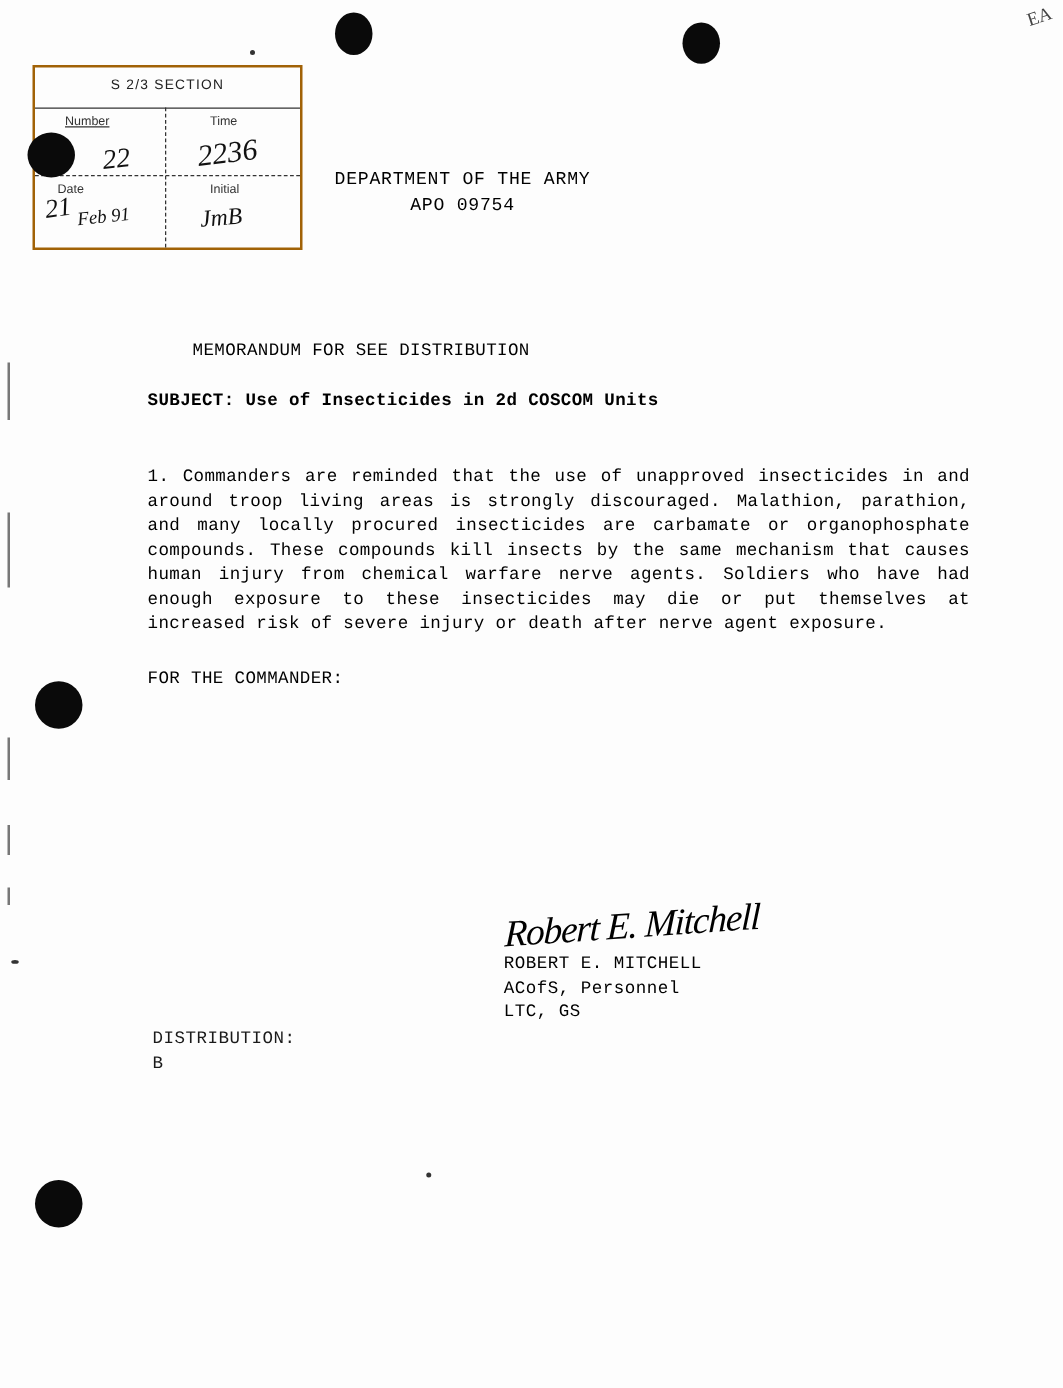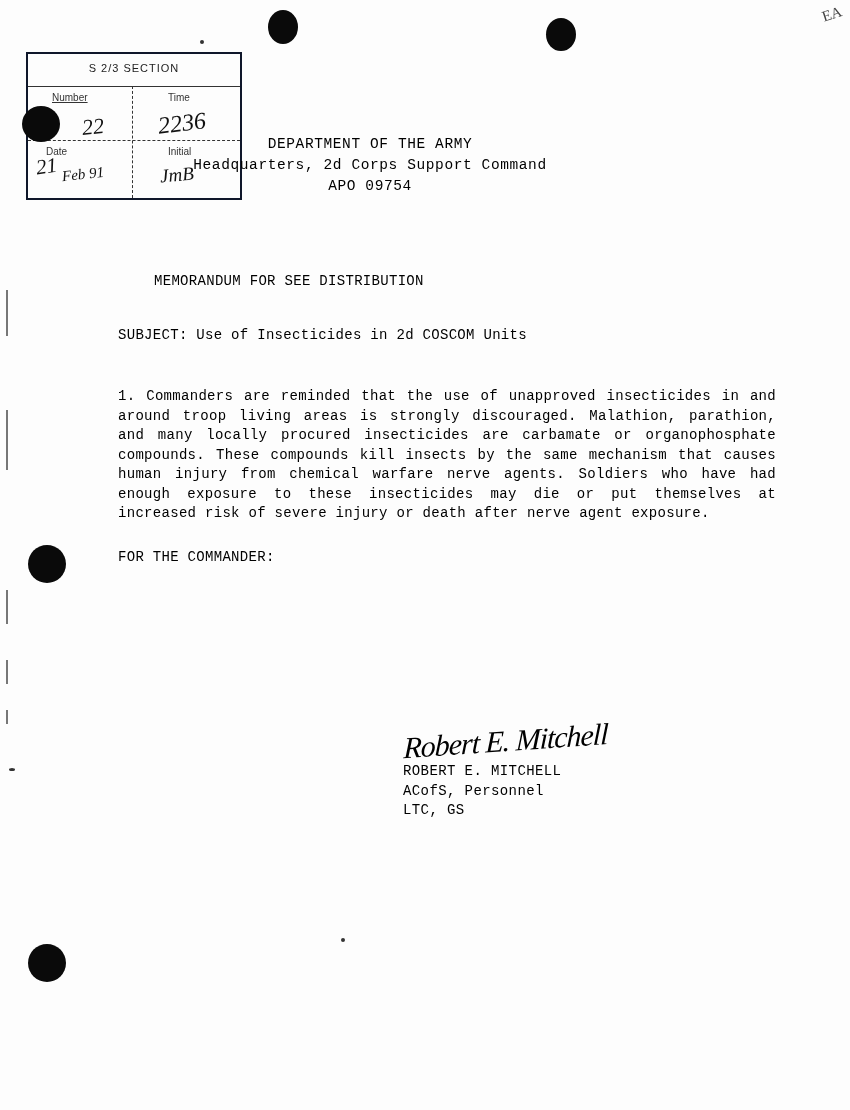--- a/index.html
+++ b/index.html
@@ -64,21 +64,21 @@
     font-family: "Liberation Serif", serif;
   }
 
   
   .stamp-box {
     position: absolute;
     left: 26px;
     top: 52px;
     width: 216px;
     height: 148px;
-    border: 2px solid #0f172a;
+    border: 2px solid #a16207;
     box-sizing: border-box;
   }
   .stamp-title {
     text-align: center;
     font-size: 11px;
     letter-spacing: 1px;
     margin-top: 8px;
     font-family: "Liberation Sans", sans-serif;
     color: #222;
   }
@@ -220,37 +220,40 @@
     <div class="hand num">22</div>
     <div class="hand time">2236</div>
     <div class="hand date">21</div>
     <div class="hand date2">Feb 91</div>
     <div class="hand init">JmB</div>
   </div>
   <div class="blot b3"></div>
 
   <div class="letterhead">
     <div>DEPARTMENT OF THE ARMY</div>
-    <div>Headquarters, 2d Corps Support Command</div>
     <div>APO 09754</div>
   </div>
 
   <div class="doc">
 
     <div class="block" style="margin-top:36px;padding-left:36px;">MEMORANDUM FOR SEE DISTRIBUTION</div>
-    <div class="block" style="margin-top:34px;">SUBJECT:  Use of Insecticides in 2d COSCOM Units</div>
+    <div class="block" style="margin-top:20px;font-weight:bold;">SUBJECT:  Use of Insecticides in 2d COSCOM Units</div>
 
     <div class="para" style="margin-top:42px;">1.    Commanders   are    reminded  that   the   use   of  unapproved insecticides   in   and  around  troop  living  areas  is  strongly discouraged.   Malathion,  parathion,  and  many  locally  procured insecticides  are  carbamate or organophosphate  compounds.   These compounds kill   insects by the  same mechanism that  causes human injury from chemical warfare nerve agents.  Soldiers who have had enough exposure  to these insecticides may die  or put themselves at  increased risk  of severe injury  or  death  after nerve agent exposure.</div>
 
     <div class="para tight">FOR THE COMMANDER:</div>
   </div>
 
   <div class="sig-area">
     <div class="signature">Robert E. Mitchell</div>
     <div class="sig-lines">
       <div>ROBERT E. MITCHELL</div>
       <div>ACofS, Personnel</div>
       <div>LTC, GS</div>
     </div>
   </div>
 
+  <div class="distribution">
+    <div>DISTRIBUTION:</div>
+    <div>B</div>
+  </div>
 
 </div>
 
 </body></html>

